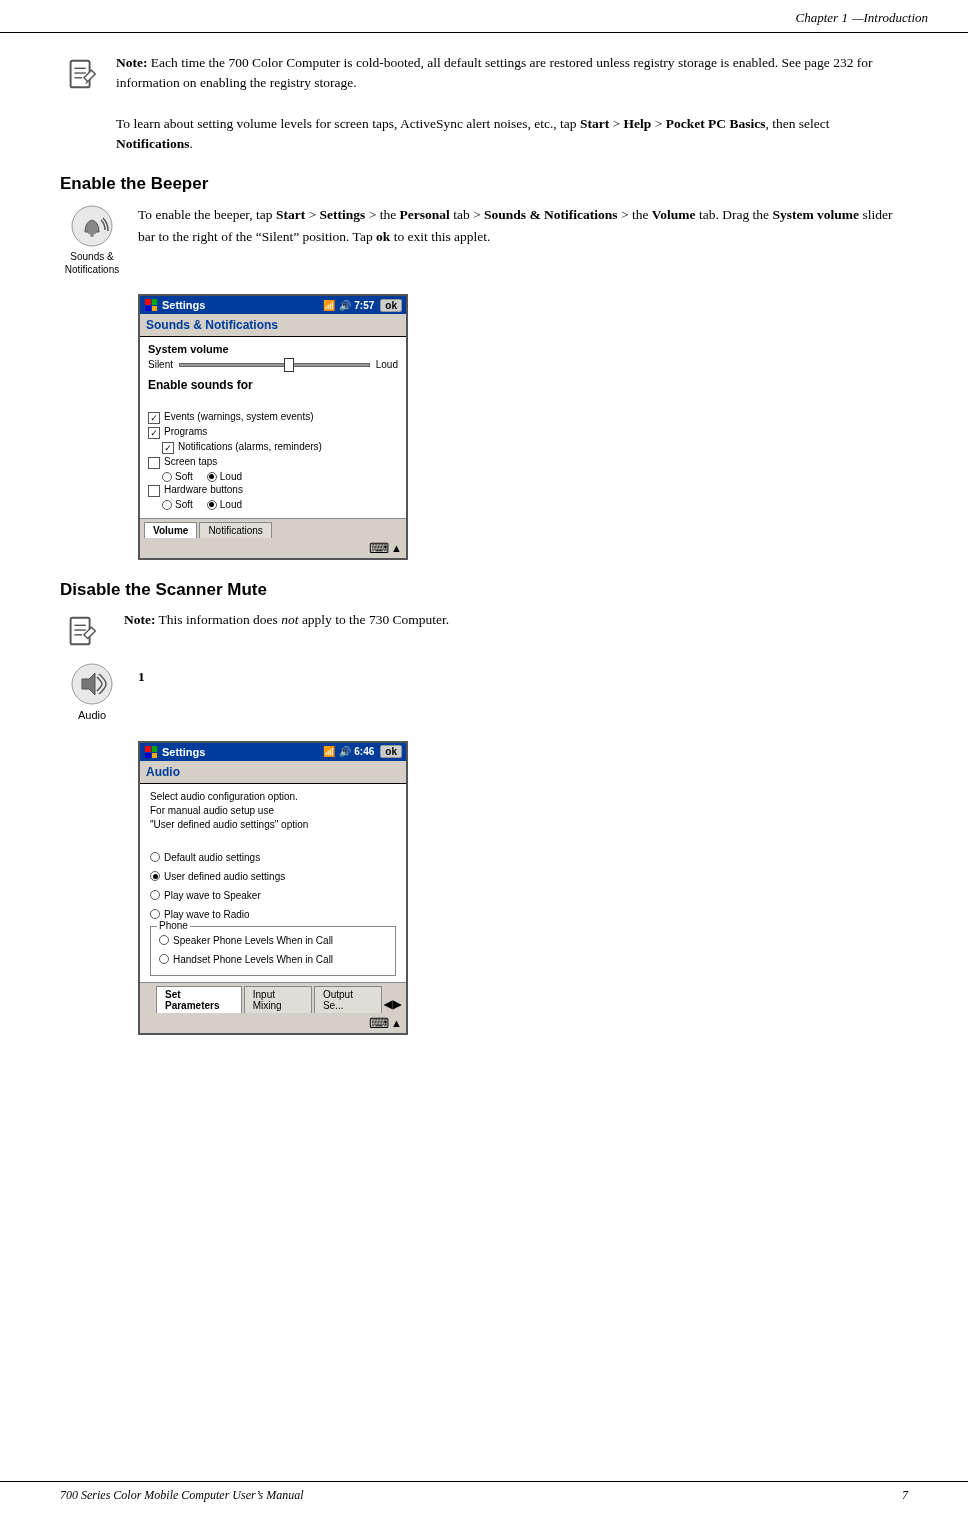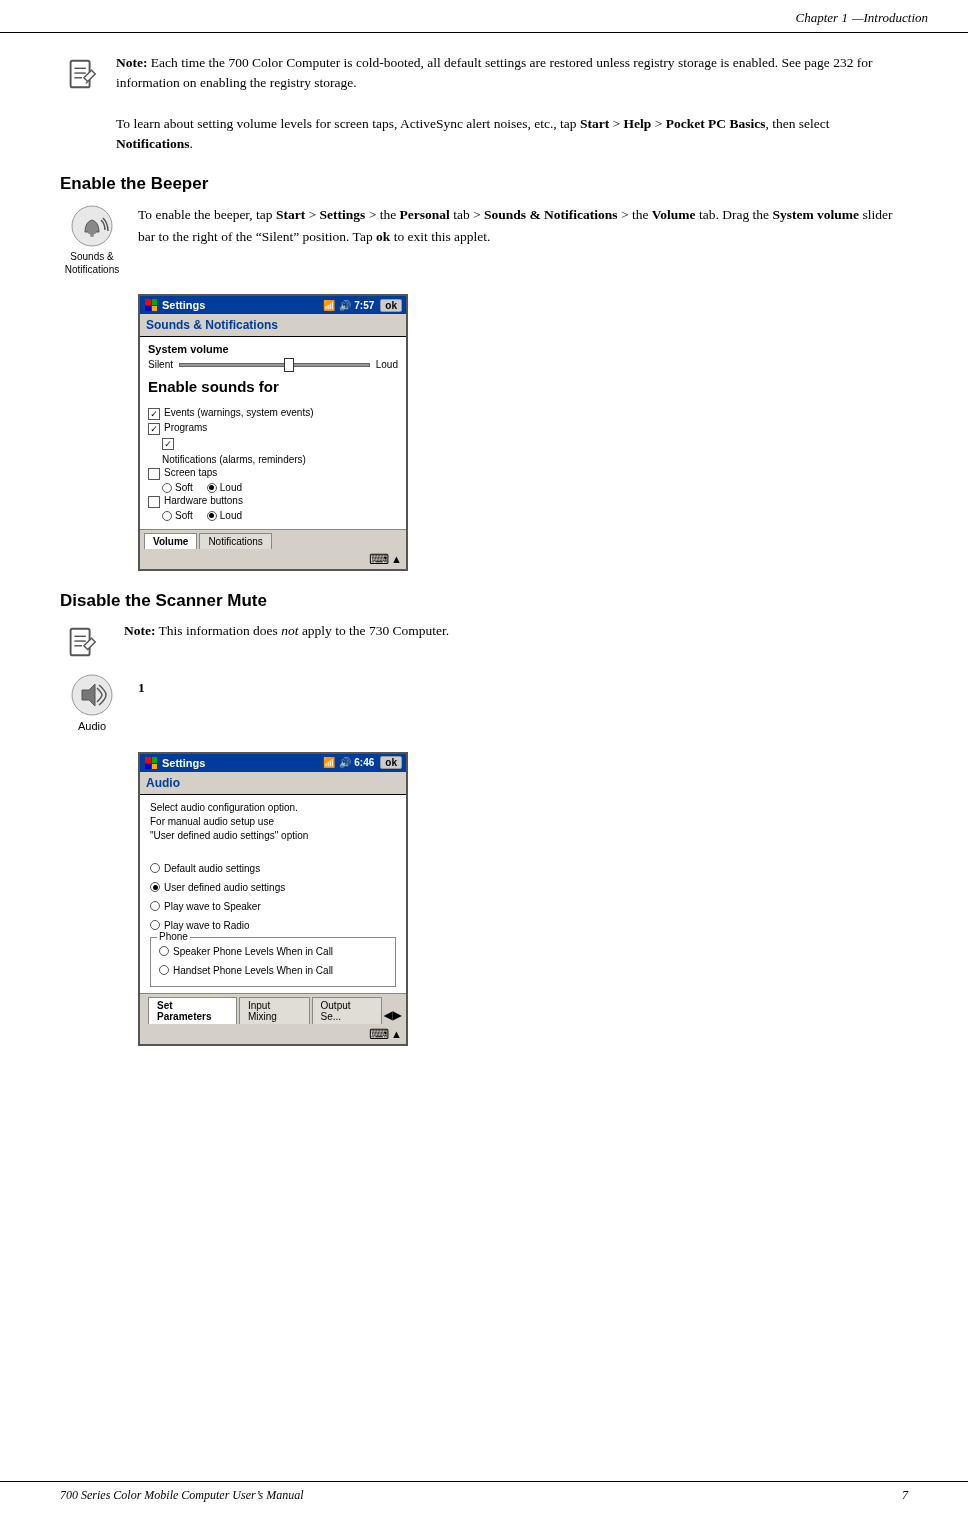--- a/index.html
+++ b/index.html
@@ -193,34 +193,34 @@
       top: -6px;
       left: 55%;
       width: 10px;
       height: 14px;
       background: #fff;
       border: 1px solid #333;
     }
 
     .wince-enable-label {
       font-weight: bold;
-      font-size: 15px;
-      margin-bottom: 12px;
+      font-size: 12px;
+      margin-bottom: 19px;
     }
 
     .wince-checkbox-row {
       display: flex;
       align-items: flex-start;
       gap: 4px;
       margin-bottom: 2px;
       font-size: 10px;
       padding-left: 0;
     }
 
-    .wince-checkbox-row.indent1 { padding-left: 14px; flex-direction: column; }
+    .wince-checkbox-row.indent1 { padding-left: 14px; }
 
     .wince-checkbox {
       width: 12px;
       height: 12px;
       border: 1px solid #555;
       background: #fff;
       display: inline-flex;
       align-items: center;
       justify-content: center;
       font-size: 9px;
@@ -366,21 +366,21 @@
       left: 6px;
       background: #fff;
       padding: 0 2px;
       font-size: 10px;
     }
 
     .wince-bottom-tabs2 {
       display: flex;
       border-top: 1px solid #888;
       background: #d4d0c8;
-      padding: 3px 4px 0 8px;
+      padding: 3px 4px 0 16px;
       gap: 2px;
       align-items: flex-end;
     }
 
     .page-footer {
       position: absolute;
       bottom: 16px;
       left: 0;
       right: 0;
       display: flex;

